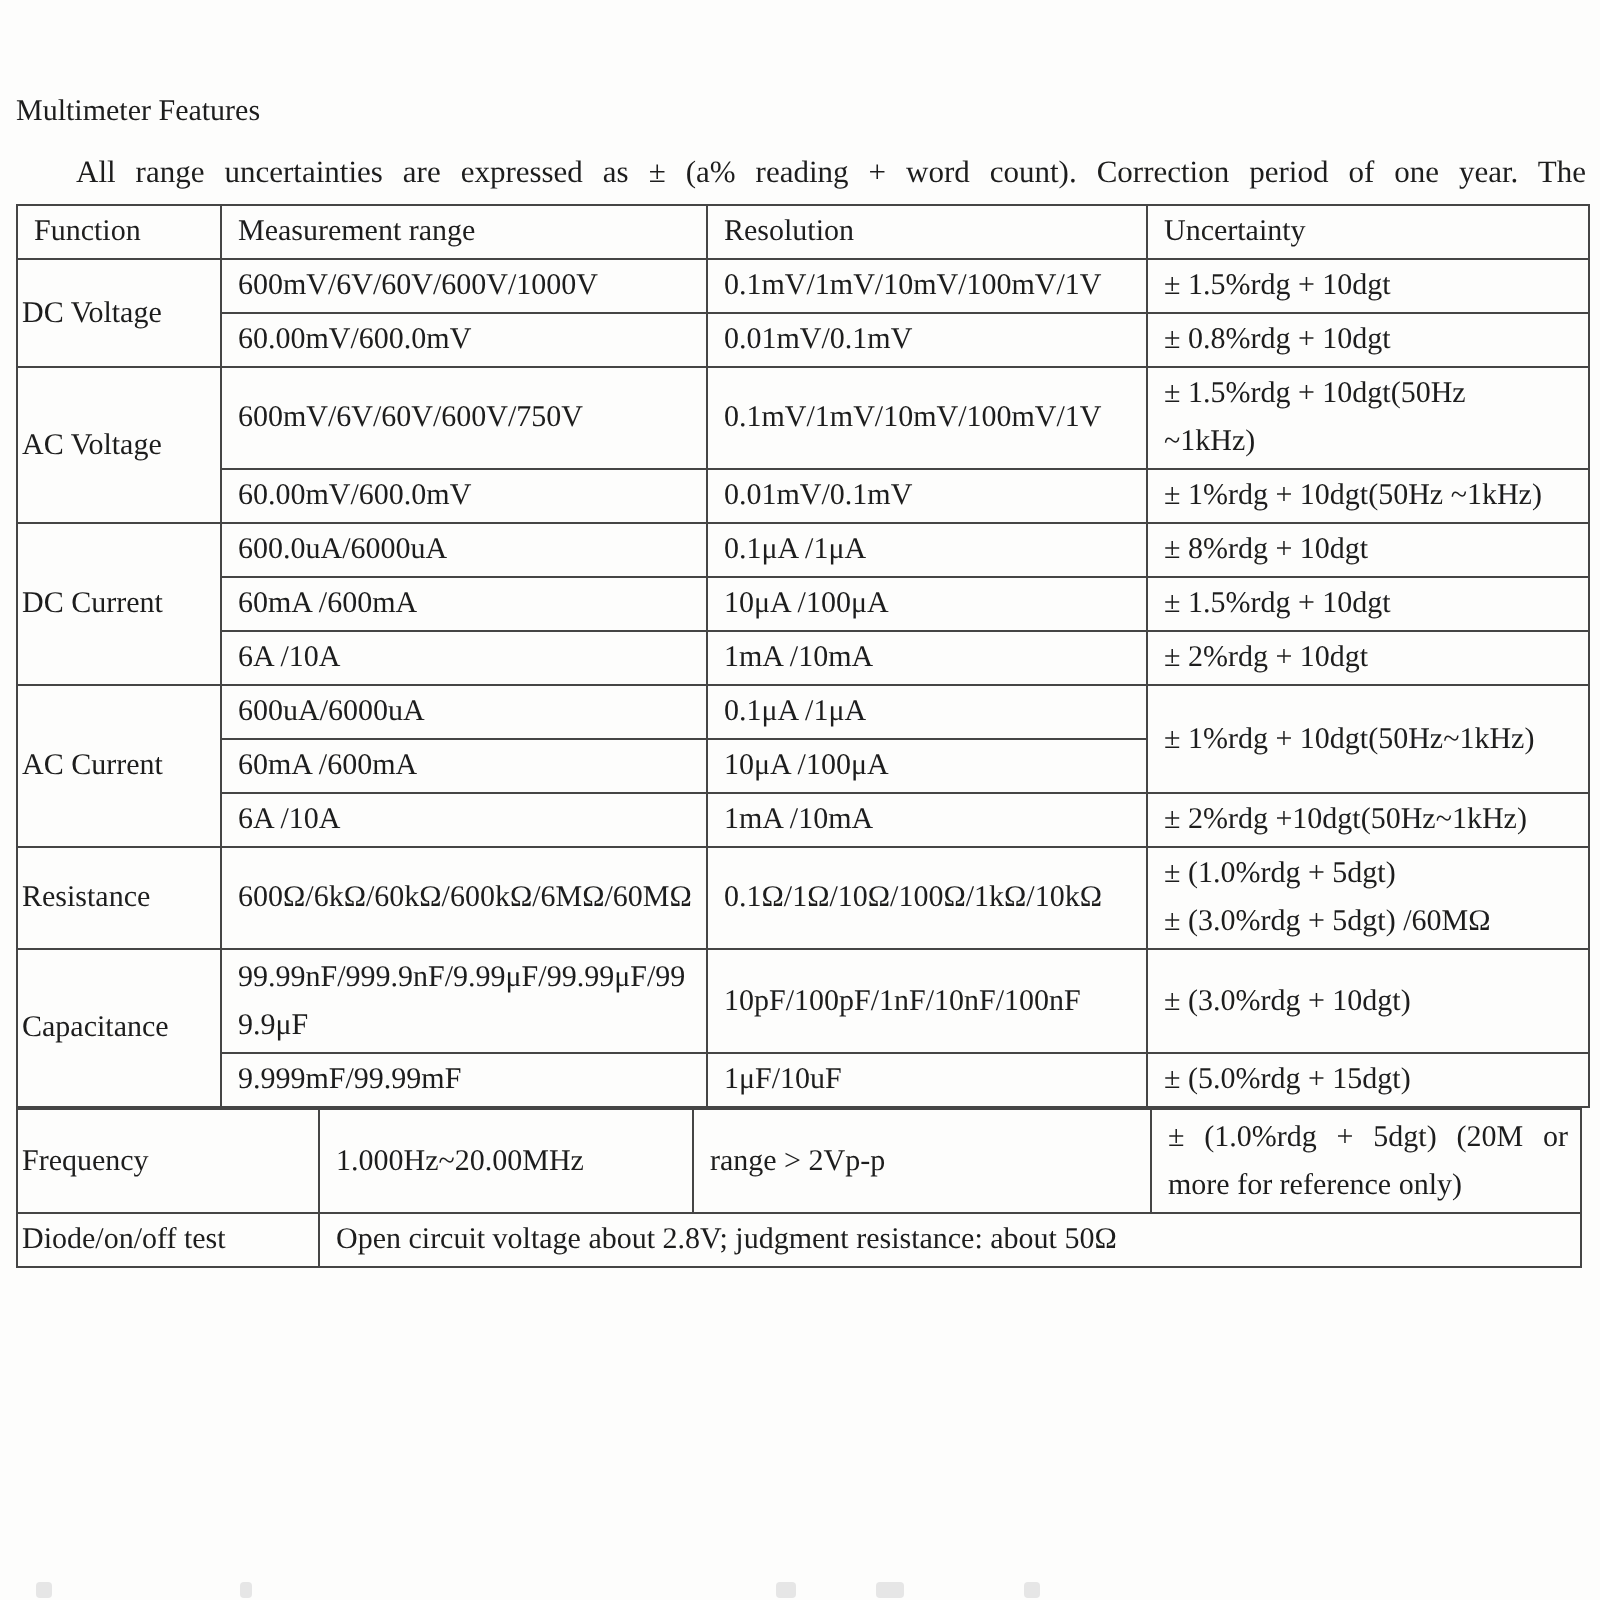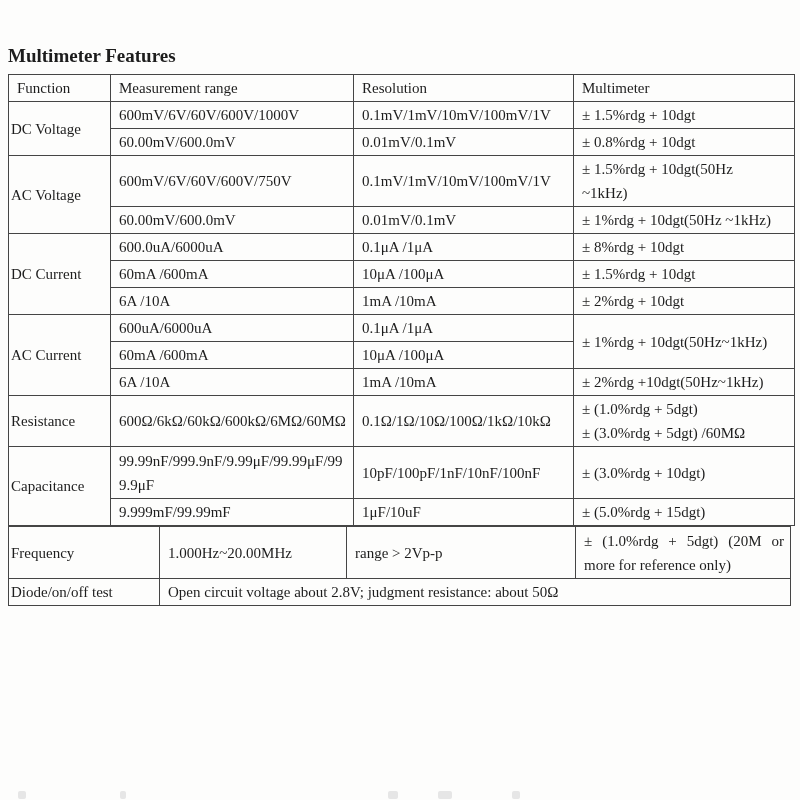--- a/index.html
+++ b/index.html
@@ -8,22 +8,22 @@
     width: 800px; height: 800px;
     background: #fdfdfc;
     color: #1d1d1d;
     font-family: "Liberation Serif", "DejaVu Serif", serif;
     overflow: hidden;
     position: relative;
   }
   .doc { padding: 46px 7px 0 8px; }
 
   .title {
-    font-size: 19px;
-    font-weight: bold;
+    font-size: 15px;
+    font-weight: normal;
     line-height: 20px;
     margin: 0;
   }
   .intro { margin: 8px 0 0 0; font-size: 15.5px; }
   .intro .line1 {
     text-indent: 30px;
     line-height: 26px;
     text-align: justify;
     text-align-last: justify;
   }
@@ -72,35 +72,36 @@
   }
 </style>
 </head>
 <body>
 
 <div class="doc">
 
   <h1 class="title">Multimeter Features</h1>
 
   <div class="intro">
+    <div class="line1">All range uncertainties are expressed as ± (a% reading + word count). Correction period of one year. The</div>
   </div>
 
   <table class="spec">
     <colgroup>
       <col style="width:102px">
         <col style="width:243px">
         <col style="width:220px">
         <col style="width:221px">
     </colgroup>
     <tbody>
       <tr class="h23">
         <td class="head">Function</td>
         <td class="head">Measurement range</td>
         <td class="head">Resolution</td>
-        <td class="head">Multimeter</td>
+        <td class="head">Uncertainty</td>
       </tr>
 
       <tr class="h27">
         <td class="fn" rowspan="2">DC Voltage</td>
         <td>600mV/6V/60V/600V/1000V</td>
         <td>0.1mV/1mV/10mV/100mV/1V</td>
         <td>± 1.5%rdg + 10dgt</td>
       </tr>
       <tr class="h26">
         <td>60.00mV/600.0mV</td>

